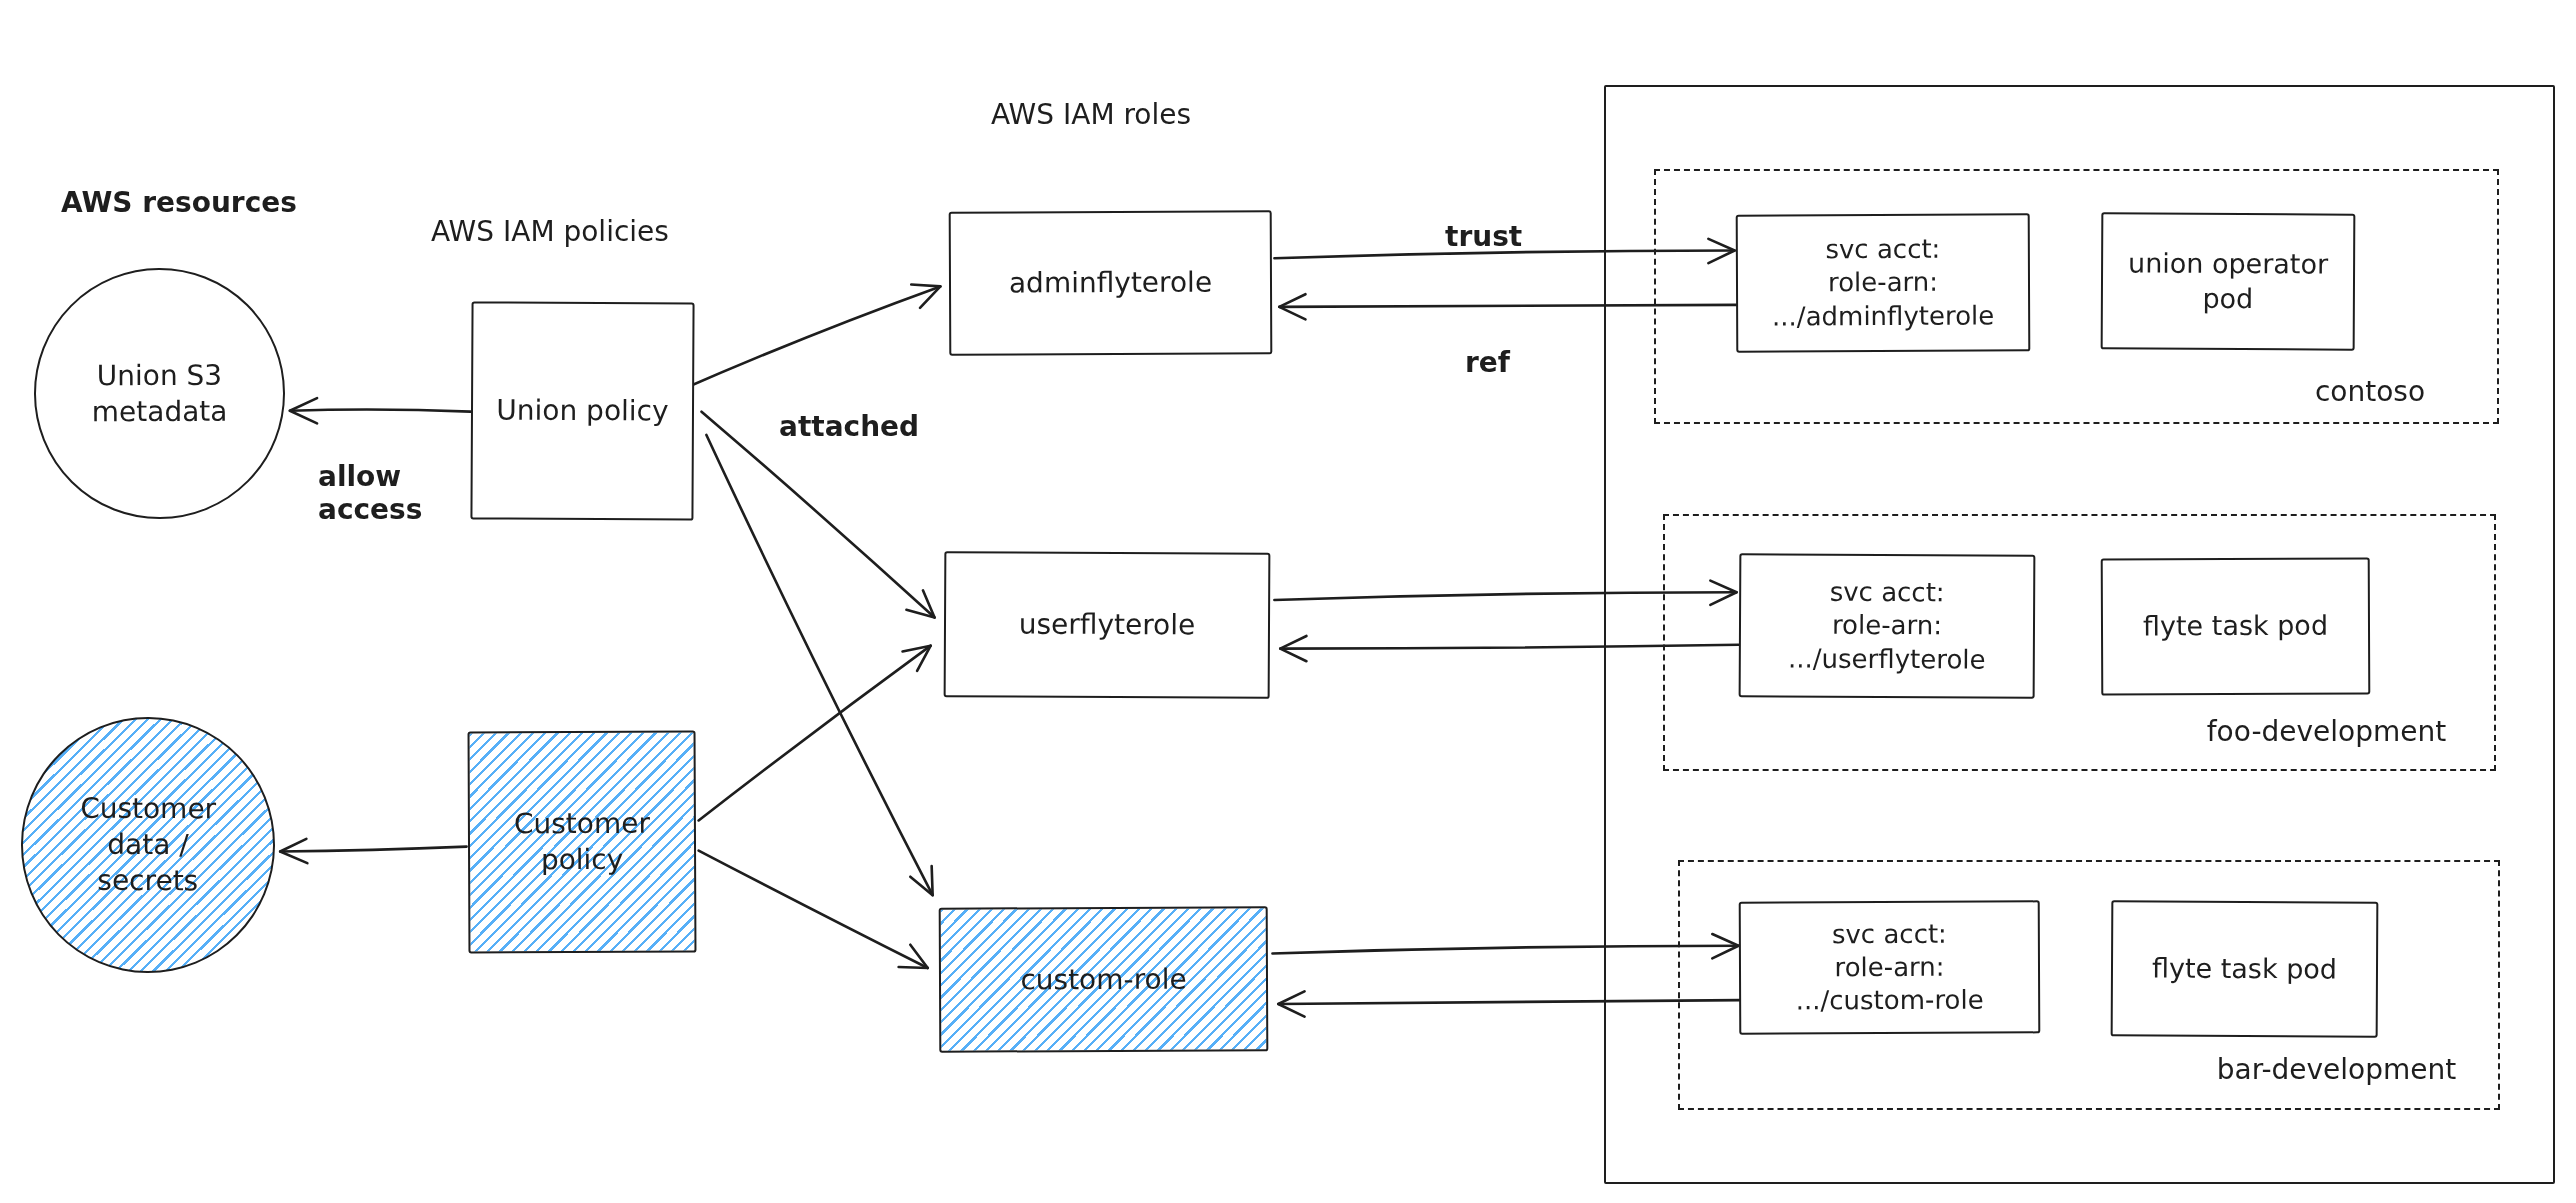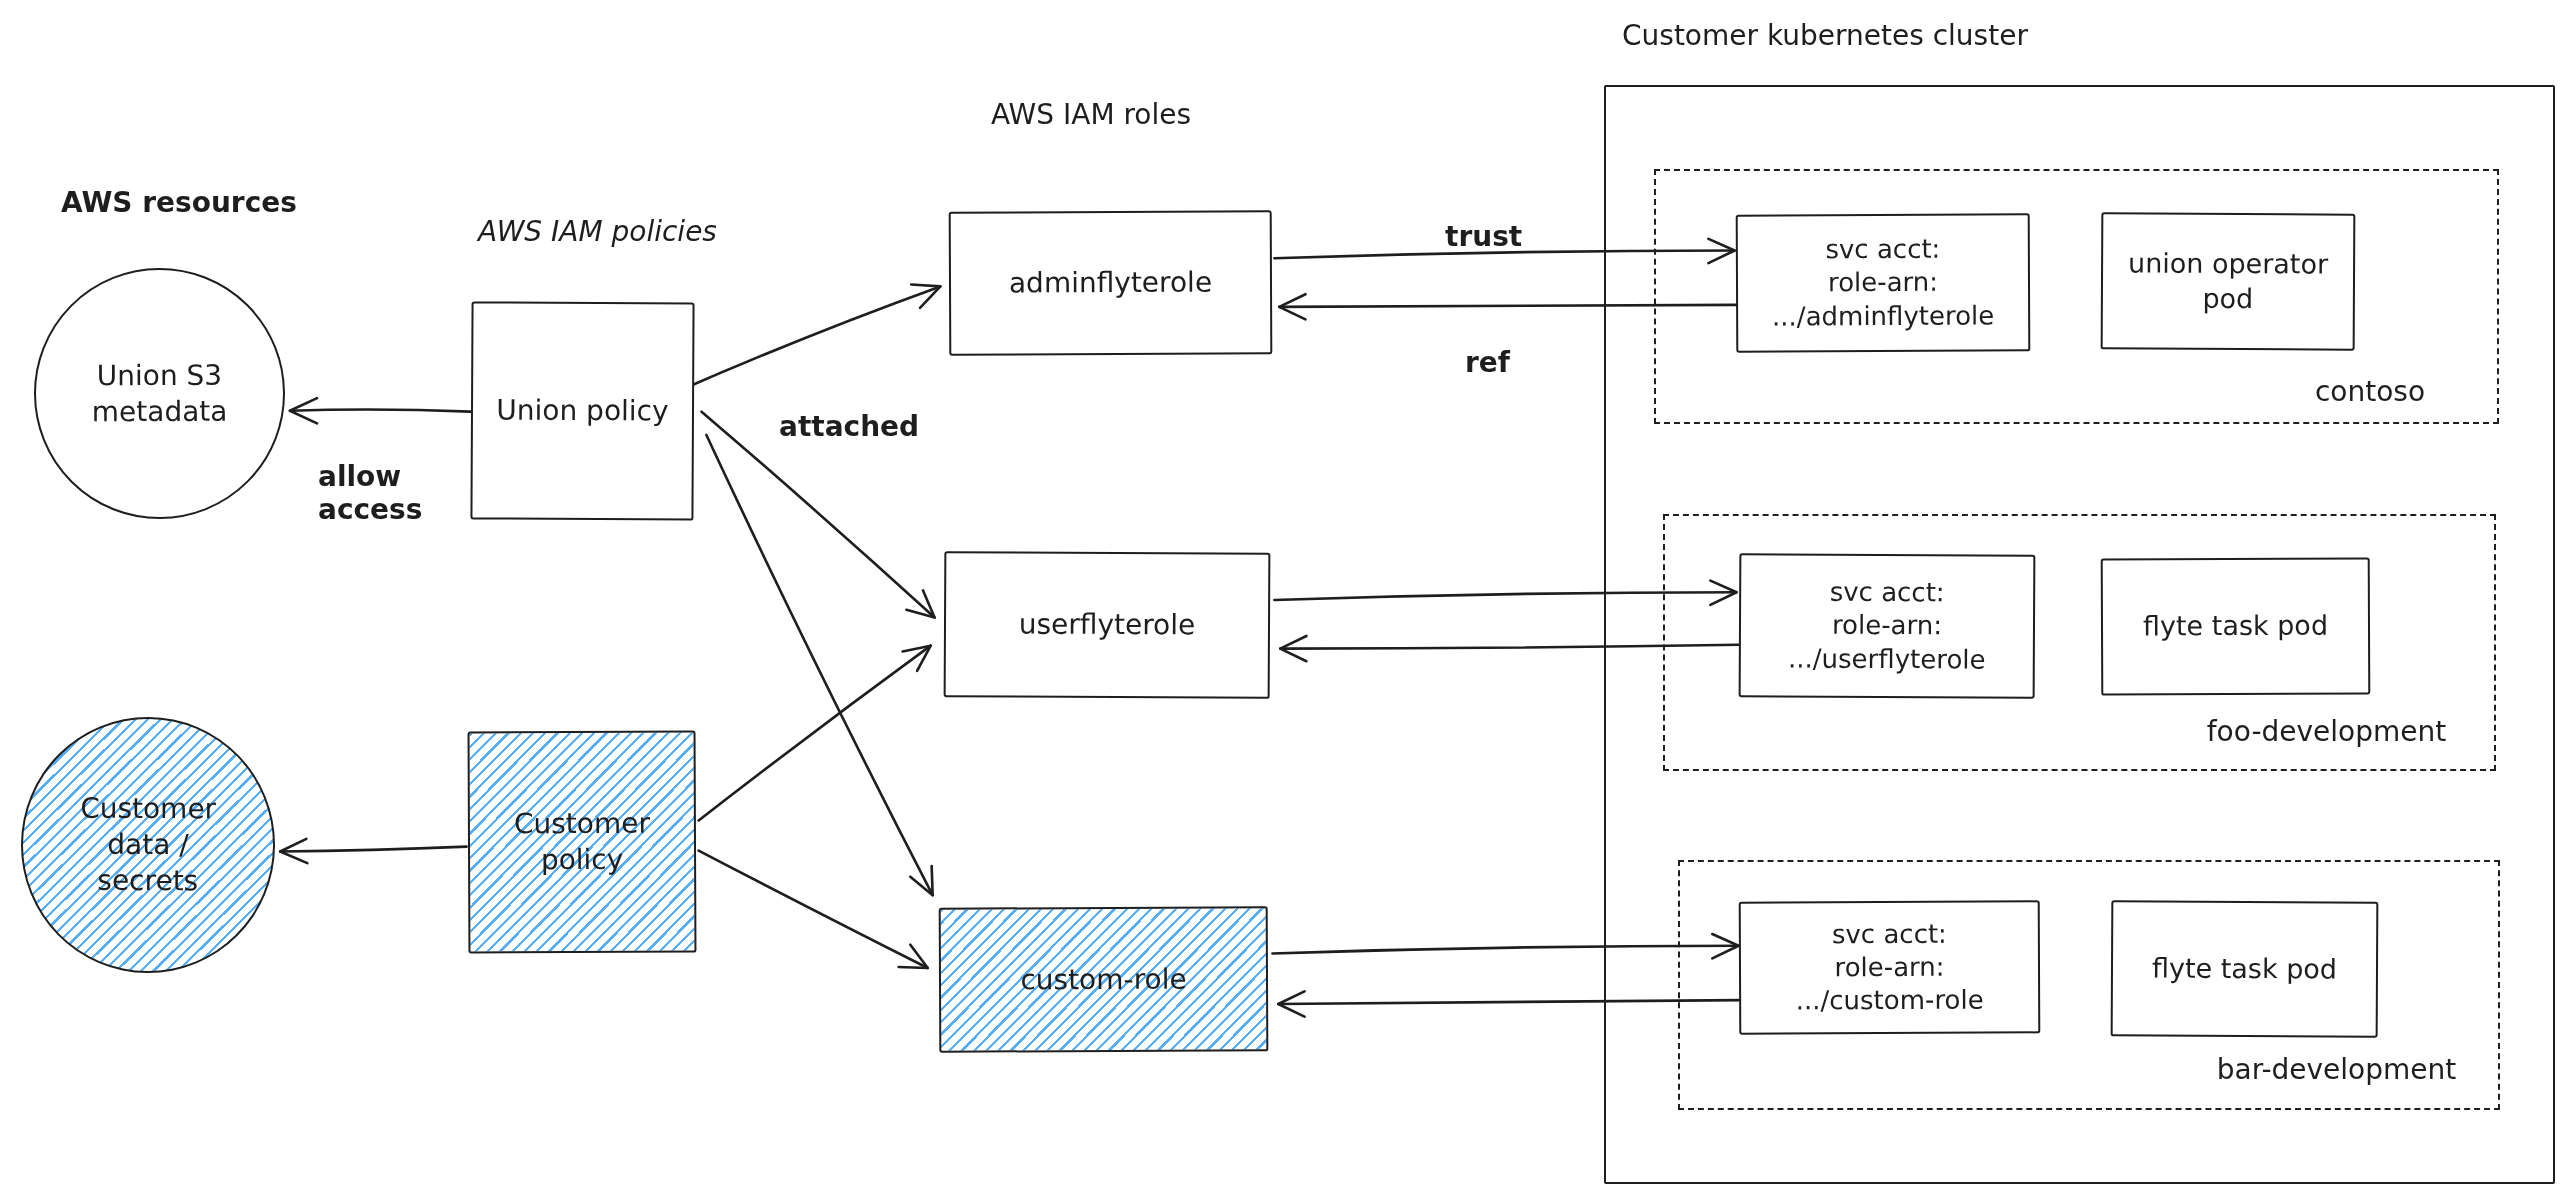--- a/index.html
+++ b/index.html
@@ -107,21 +107,21 @@
       <path d="M1763,987 L1790,974 L1763,962"></path>
     </g>
 
     <g>
       <path d="M1792,1030 Q1552,1032 1316,1034"></path>
       <path d="M1343,1021 L1316,1034 L1343,1047"></path>
     </g>
   </svg>
 
   <div class="lbl" style="left:61px;top:185px;width:253px;font-weight:bold;">AWS resources</div>
-  <div class="lbl" style="left:478px;top:214px;width:291px;font-style:italic;">AWS IAM policies</div>
+  <div class="lbl" style="left:431px;top:214px;width:291px;">AWS IAM policies</div>
   <div class="lbl" style="left:991px;top:97px;width:272px;">AWS IAM roles</div>
 
   <div class="node circle r1" style="left:34px;top:268px;width:251px;height:251px;">
     <span>Union S3
 metadata</span>
   </div>
   <div class="node circle hatch r2" style="left:21.4px;top:717px;width:254px;height:256px;">
     <span>Customer
 data /
 secrets</span>
@@ -144,21 +144,20 @@
   <div class="node hatch r1" style="left:939px;top:907px;width:329px;height:145px;">
     <span>custom-role</span>
   </div>
 
   <div class="edge-lbl" style="left:318px;top:440px;margin-top:20px;">allow
 access</div>
   <div class="edge-lbl" style="left:779px;top:410px;">attached</div>
   <div class="edge-lbl" style="left:1445px;top:220px;">trust</div>
   <div class="edge-lbl" style="left:1457px;top:346px;margin-left:8px;">ref</div>
 
-  <div class="lbl" style="left:1622px;top:17.5px;width:544px;">Customer kubernetes cluster</div>
   <div class="cluster" style="left:1604px;top:85px;width:951px;height:1099px;"></div>
 
   <div class="ns" style="left:1654px;top:169px;width:845px;height:255px;"></div>
   <div class="node r1" style="left:1736px;top:214px;width:294px;height:138px;font-size:26px;">
     <span>svc acct:
 role-arn:
 .../adminflyterole</span>
   </div>
   <div class="node r2" style="left:2101px;top:213px;width:254px;height:137px;font-size:27px;">
     <span>union operator

